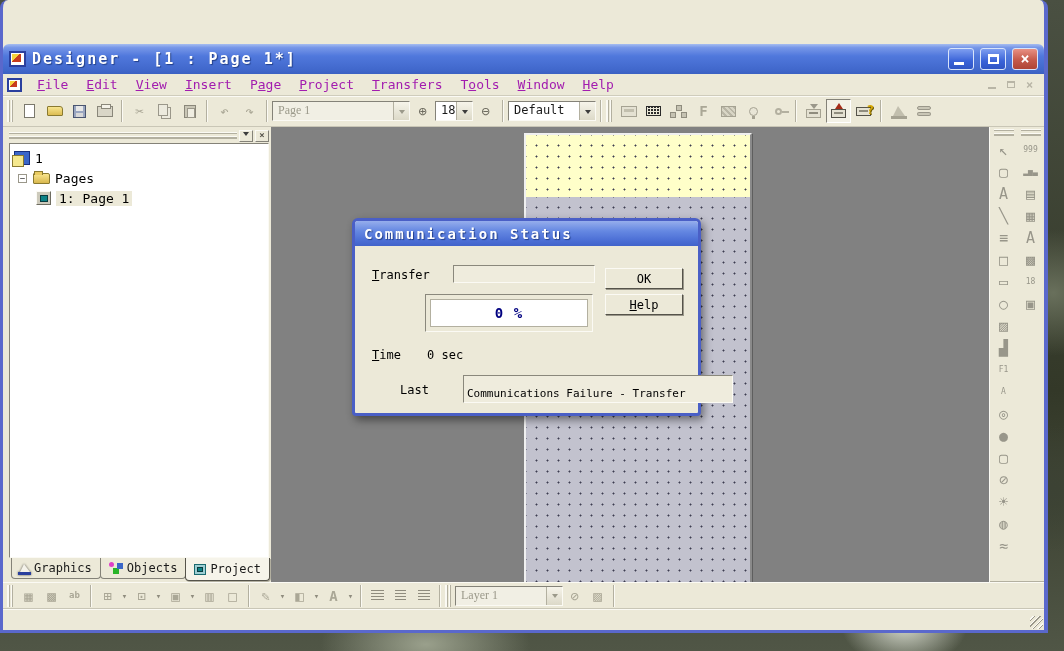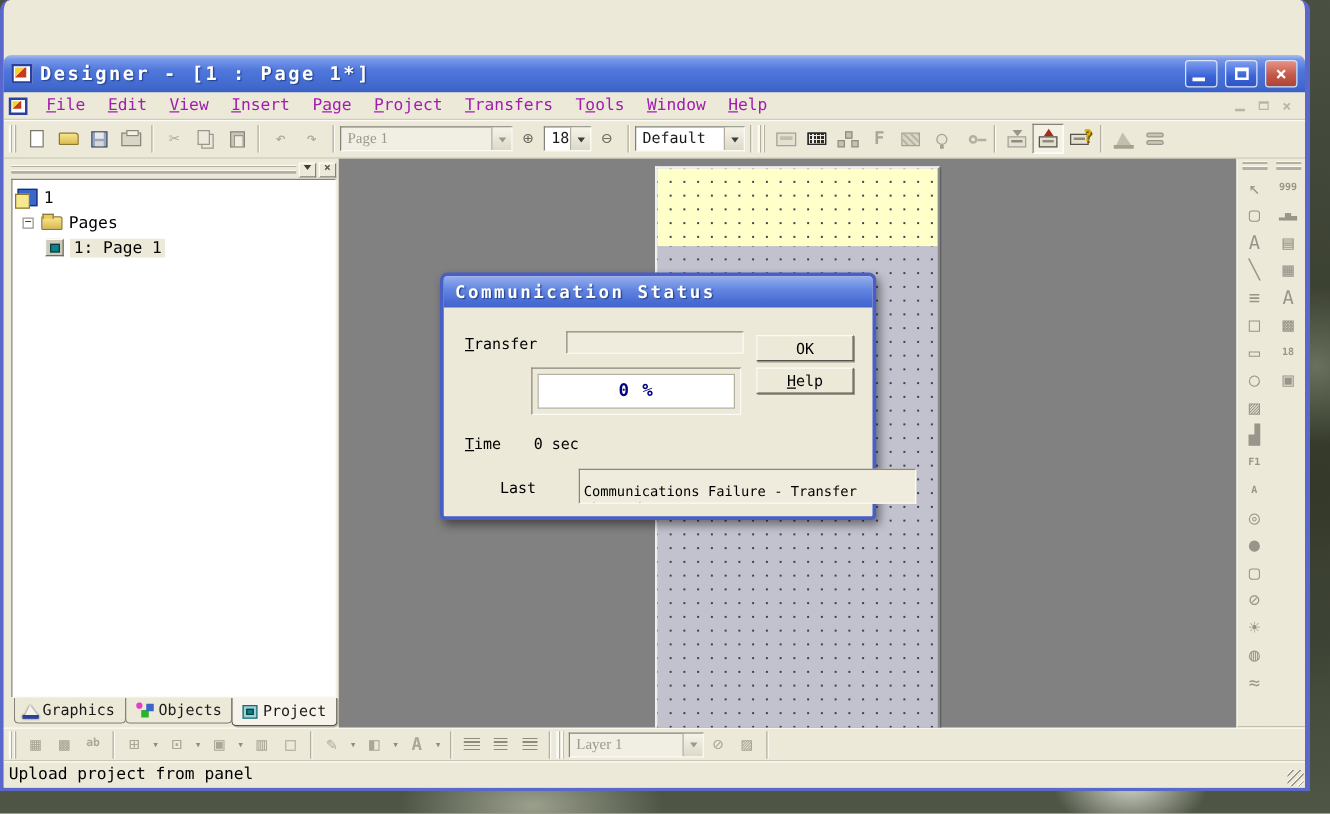--- a/index.html
+++ b/index.html
@@ -150,21 +150,21 @@
     box-shadow:1px 1px 0 #5e5e5e;background:#c2c2ce;}
   .dots{background-image:radial-gradient(circle,#3c3c50 0.9px,transparent 1.1px);background-size:11px 11px;background-position:5px 5px;}
   .page-header{position:absolute;left:0;top:0;right:0;height:62px;background-color:#ffffc9;}
   .page-body{position:absolute;left:0;top:62px;right:0;bottom:0;background-color:#c2c2ce;}
   
   .right-tools{flex:0 0 54px;background:#ece9d8;display:flex;padding-top:2px;border-left:1px solid #fbfaf4;}
   .tool-col{width:27px;display:flex;flex-direction:column;align-items:center;border-bottom:1px solid #b3b0a0;padding-bottom:4px;}
   .tool-col .grip-h{width:20px;flex:0 0 7px;margin-bottom:3px;}
   .rtool{width:24px;height:22px;display:flex;align-items:center;justify-content:center;
     color:#98968a;font-size:15px;line-height:1;flex:0 0 auto;}
-  .rtool.small{font-size:8px;font-weight:bold;}
+  .rtool.small{font-size:8px;font-weight:normal;}
   
   .btoolbar{flex:0 0 27px;display:flex;align-items:center;background:#ece9d8;padding:1px 4px;
     border-top:1px solid #fbfaf4;border-bottom:1px solid #c9c6b6;}
   .btoolbar .tbtn{width:23px;height:22px;}
   .dd{width:11px;height:22px;display:flex;align-items:center;justify-content:center;color:#8f8c7e;font-size:9px;}
   .ic-altext{width:13px;height:11px;background:repeating-linear-gradient(#8f8c7e 0 1px,transparent 1px 3px);}
   .ic-altext.c{width:11px;} .ic-altext.r{width:12px;}
   
   .statusbar{flex:0 0 21px;display:flex;align-items:center;background:#ece9d8;
     box-shadow:inset 0 1px 0 #fbfaf4;padding:0 2px 0 4px;position:relative;}
@@ -518,21 +518,20 @@
       <span class="tbtn">
           <span class="g dim">⊘</span>
         </span>
       <span class="tbtn">
           <span class="g dim">▨</span>
         </span>
       <span class="sep"></span>
     </div>
 
     <div class="statusbar">
-      <span class="status-text">Upload project from panel</span>
       <span class="resize-grip"></span>
     </div>
   </div>
 
   <div class="dialog">
     <div class="dlg-title">
       <span>Communication Status</span>
     </div>
     <div class="dlg-body">
       <span class="dlg-label lbl-transfer"><u>T</u><span>ransfer</span></span>

